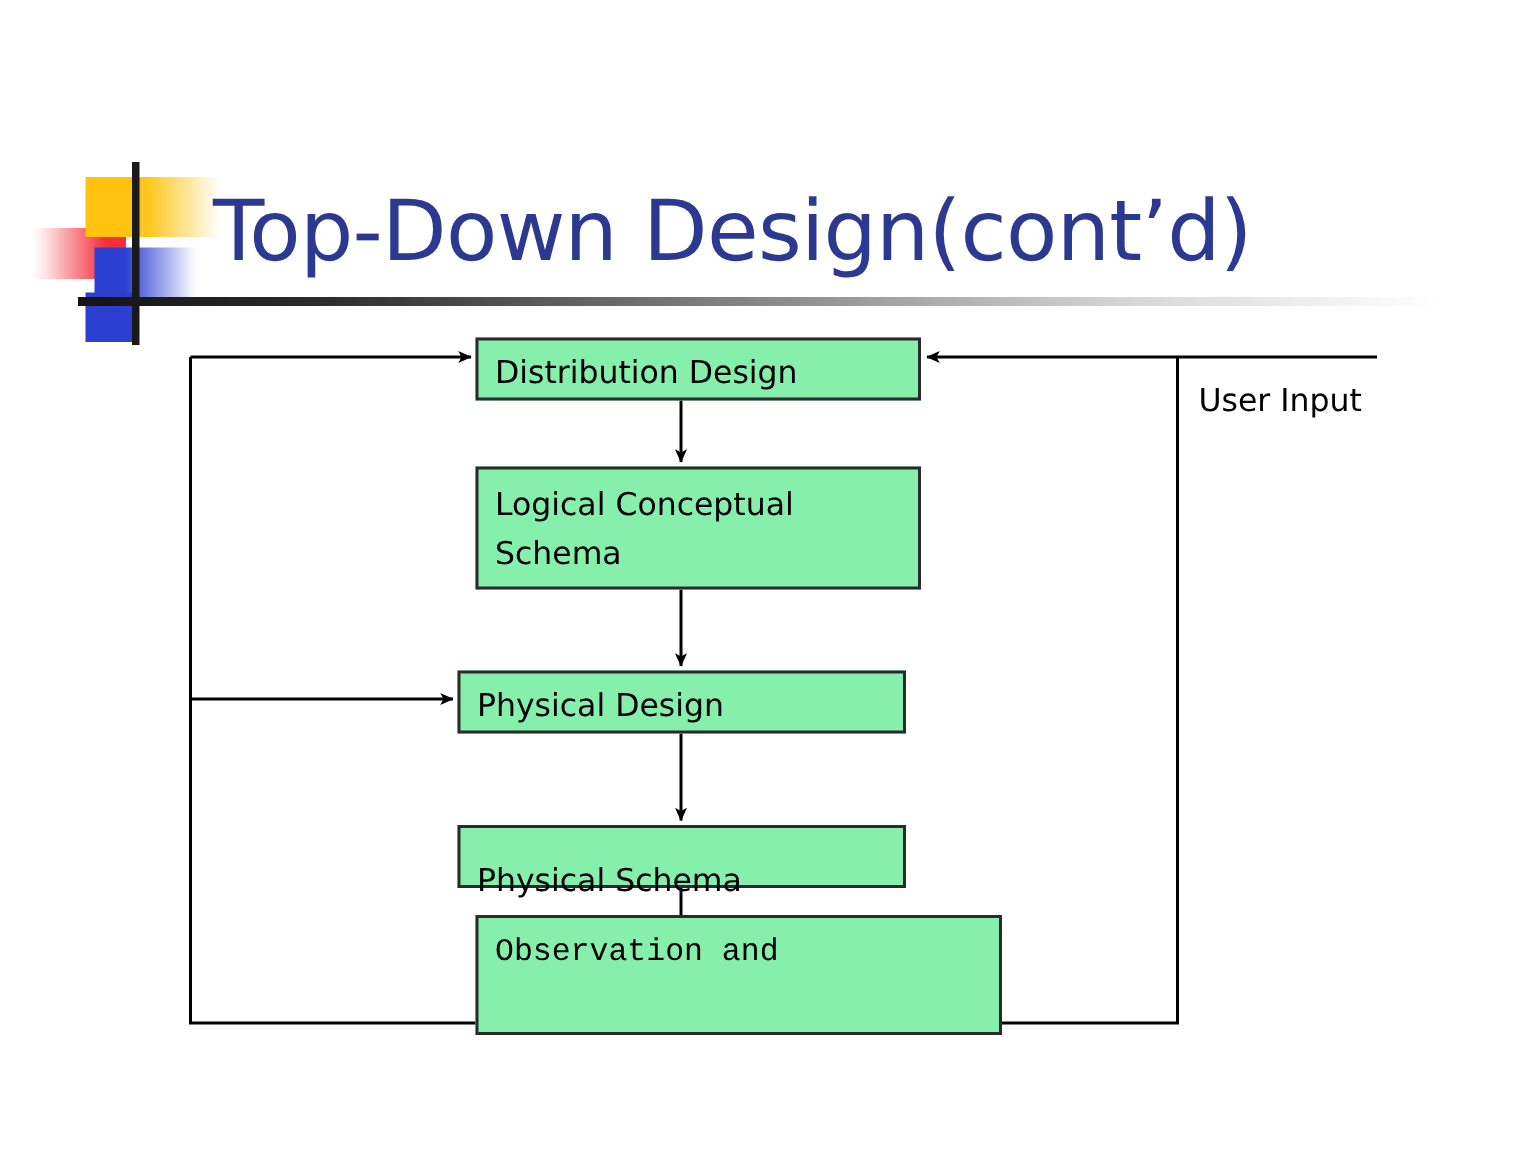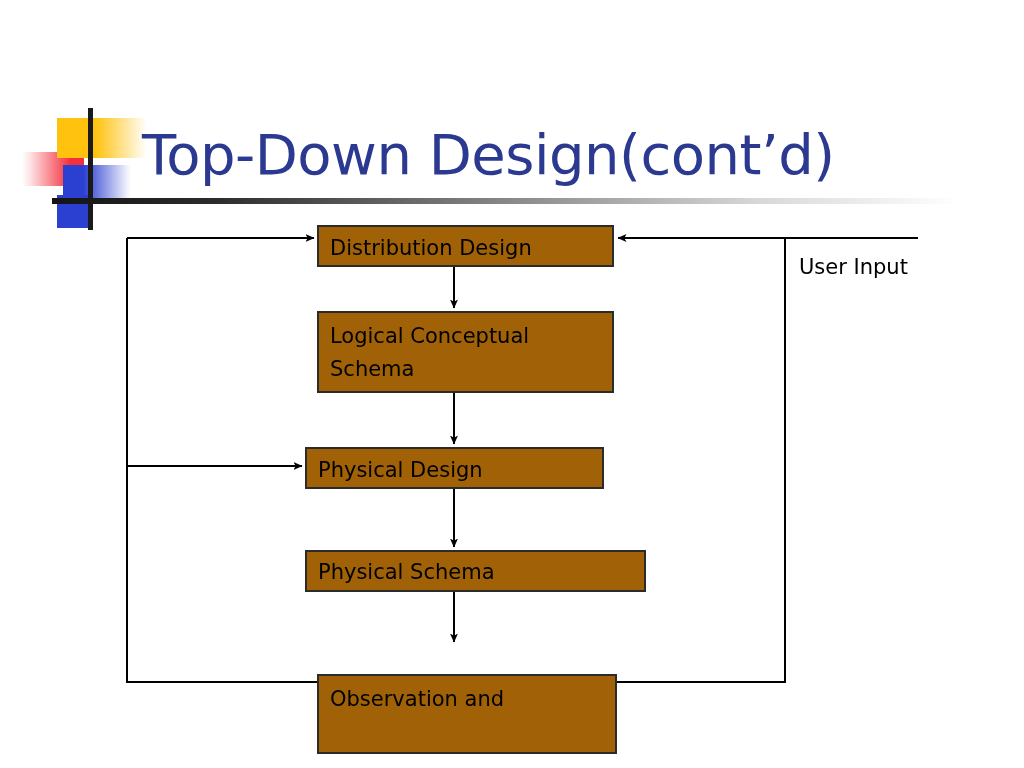--- a/index.html
+++ b/index.html
@@ -82,33 +82,33 @@
     width: 1024px; height: 768px;
   }
   #flow-svg {
     position: absolute;
     left: 0; top: 0;
   }
   .flow-box {
     position: absolute;
     box-sizing: border-box;
     border: 2px solid #2b2b2b;
-    background: #a16207;
+    background: #86efac;
     font-size: 21px;
     line-height: 33px;
     color: #000000;
     padding: 7px 0 0 11px;
     font-family: "DejaVu Sans", "Liberation Sans", sans-serif;
   }
   .flow-box .line2 { display: block; }
   #box-distribution  { left: 317px; top: 225px; width: 297px; height: 42px; padding-top: 5px; }
   #box-logical       { left: 317px; top: 311px; width: 297px; height: 82px; }
   #box-physdesign    { left: 305px; top: 447px; width: 299px; height: 42px; padding-top: 5px; }
-  #box-physschema    { left: 305px; top: 550px; width: 341px; height: 42px; padding-top: 4px; }
-  #box-observation   { left: 317px; top: 674px; width: 300px; height: 80px; }
+  #box-physschema    { left: 305px; top: 550px; width: 299px; height: 42px; padding-top: 19px; }
+  #box-observation   { left: 317px; top: 610px; width: 351px; height: 80px; font-family: Liberation Mono, monospace; }
 
   #label-user-input {
     position: absolute;
     left: 799px; top: 255px;
     font-size: 21px;
     color: #000000;
     white-space: nowrap;
     font-family: "DejaVu Sans", "Liberation Sans", sans-serif;
   }
 </style>

